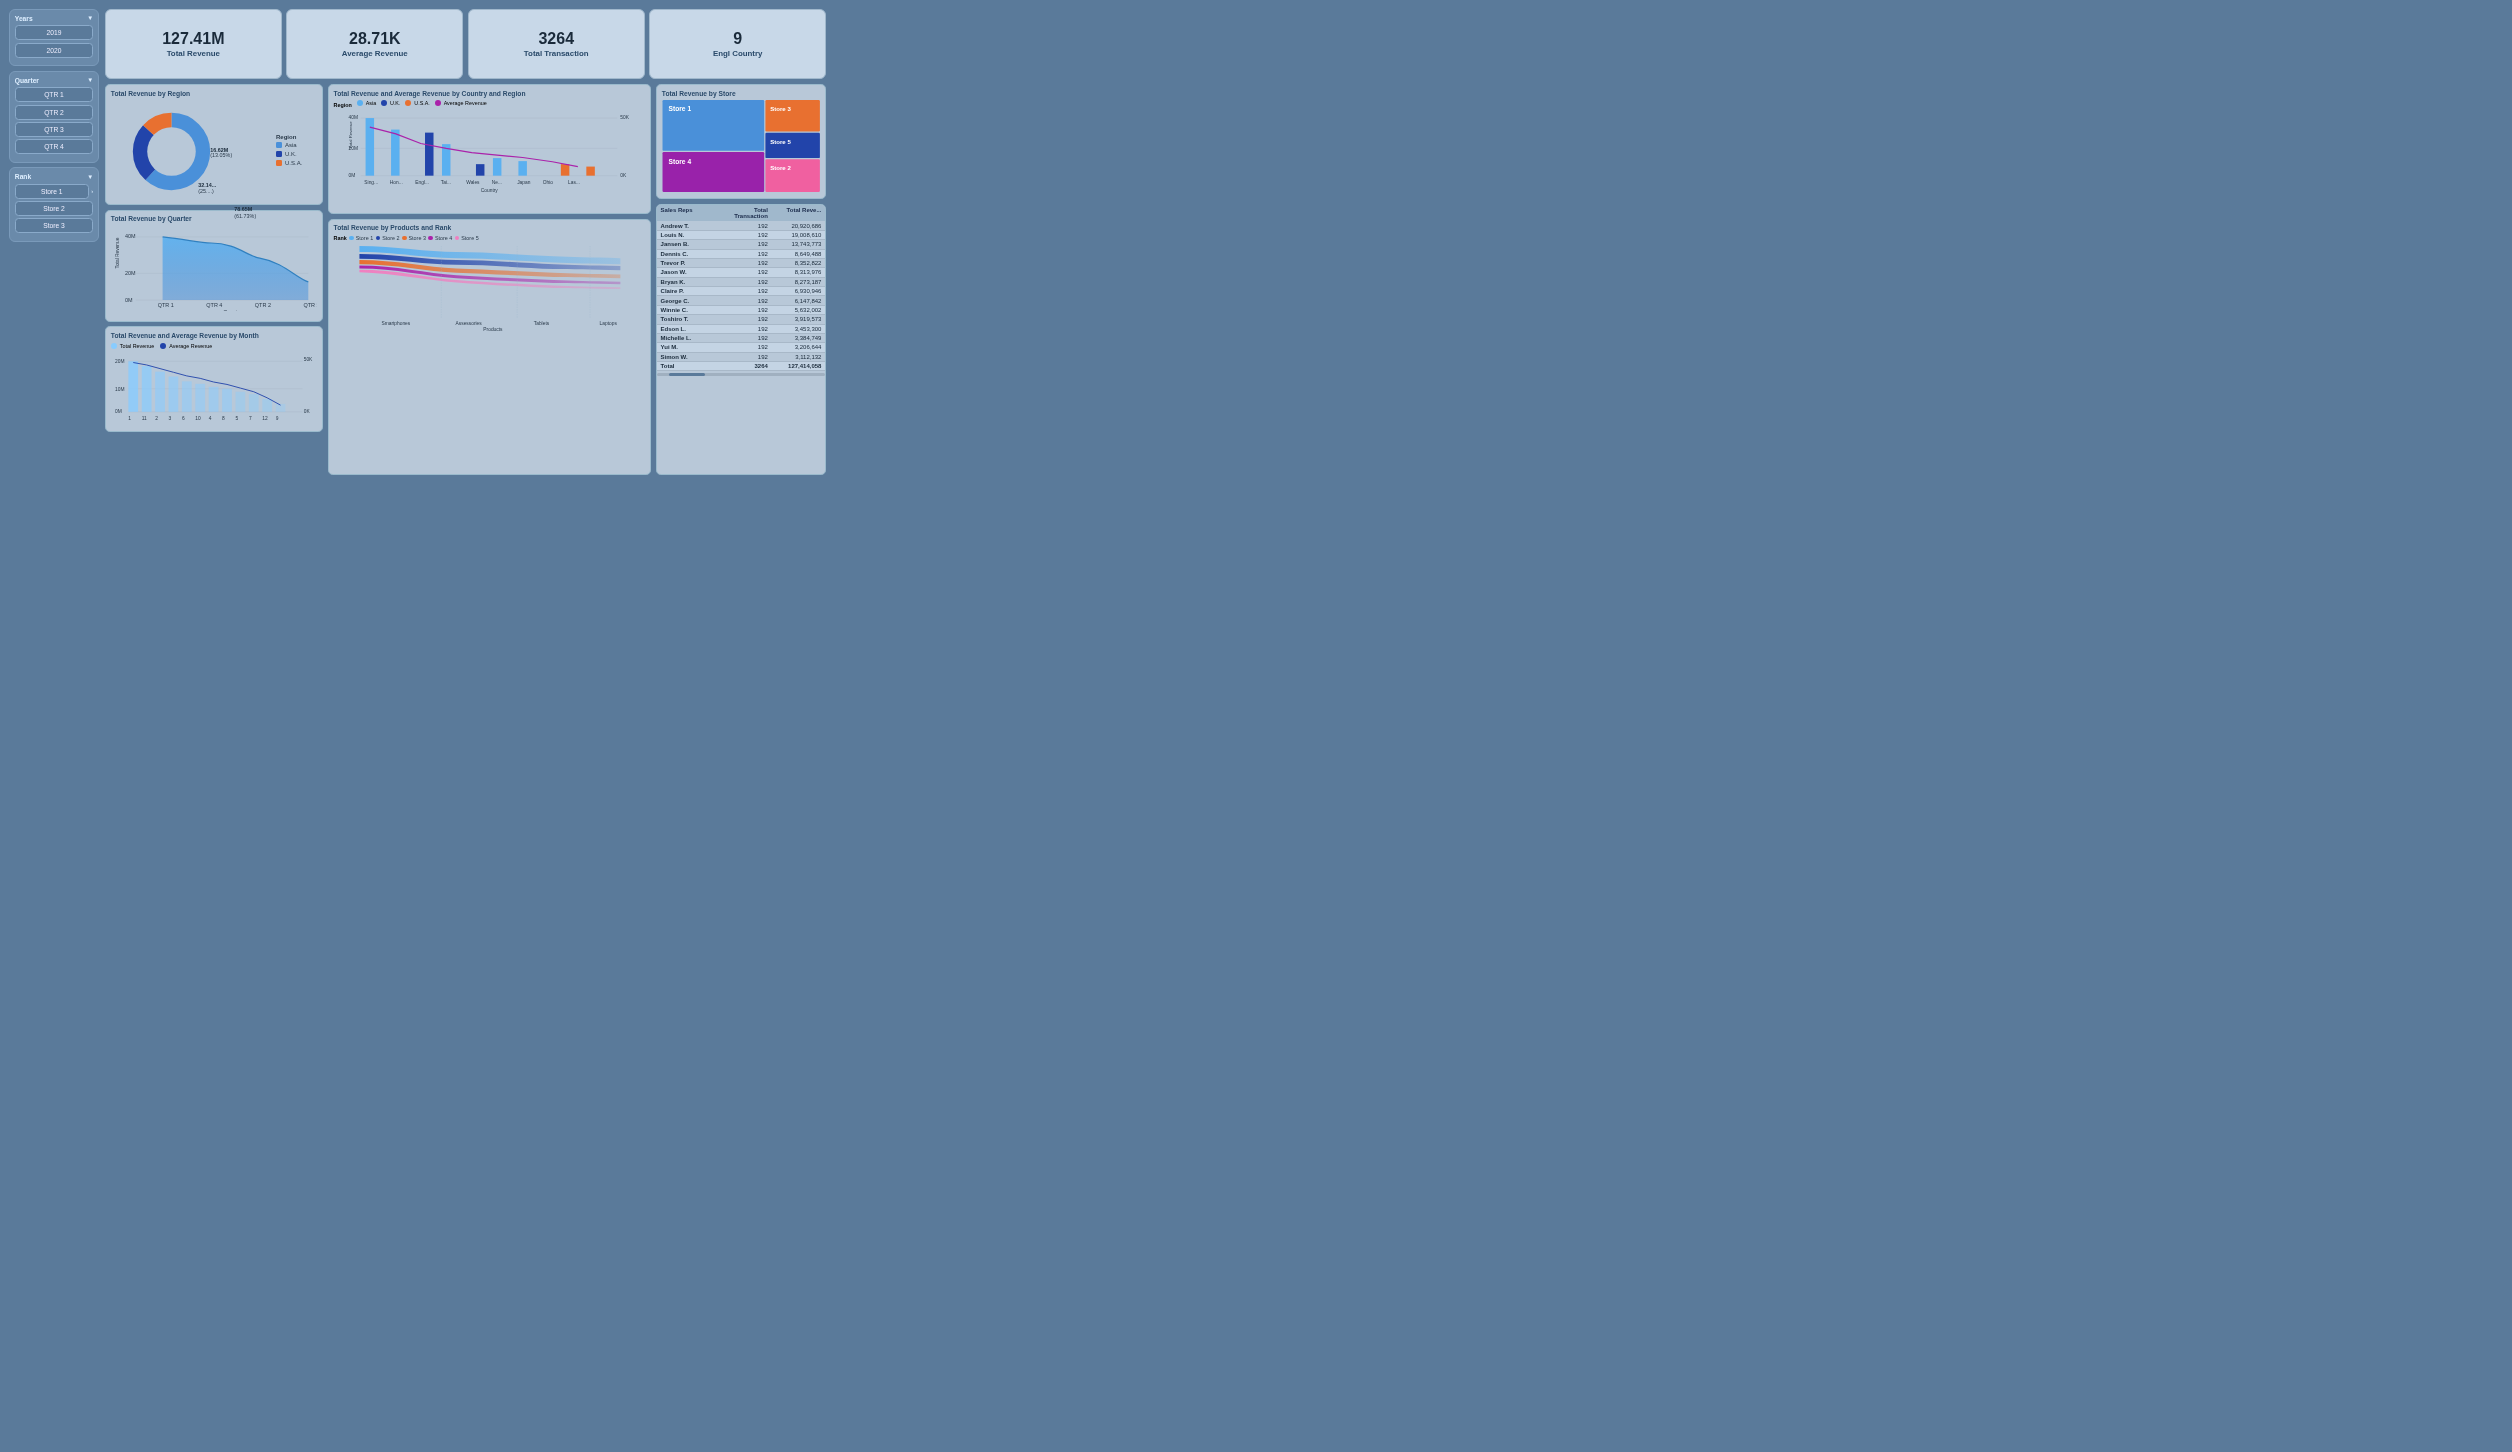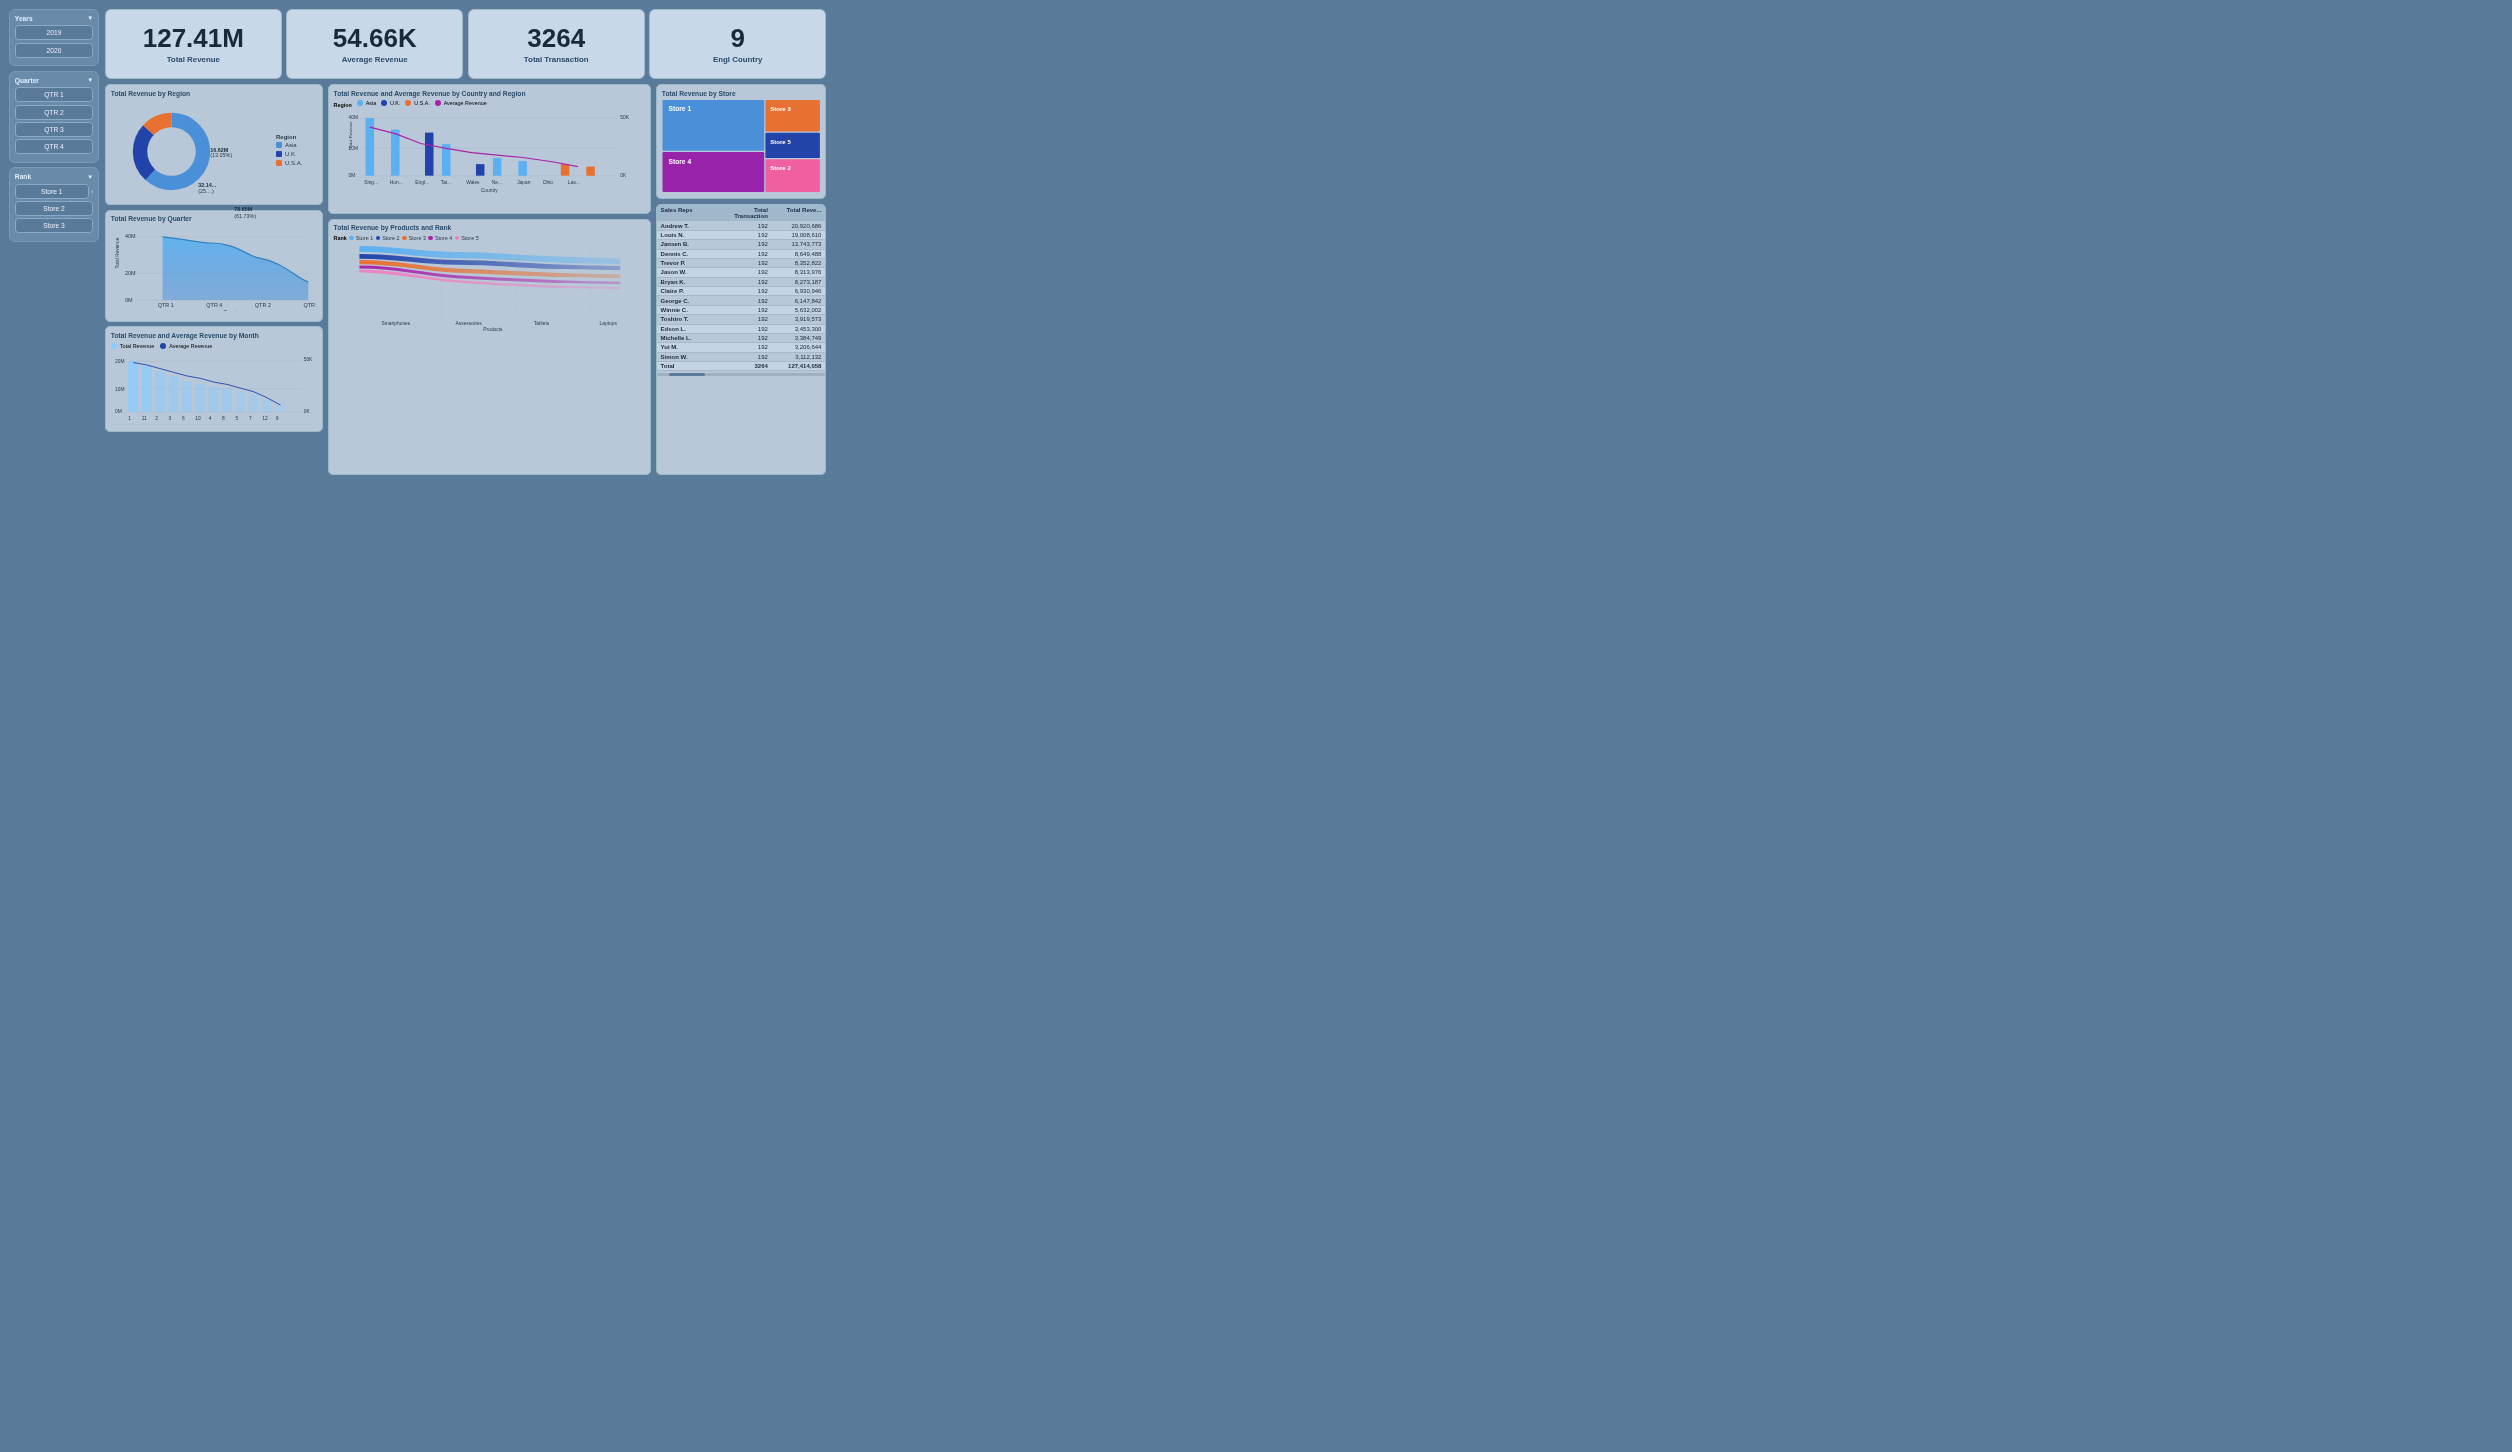--- a/index.html
+++ b/index.html
@@ -69,21 +69,21 @@
       flex: 1;
       background: #c8d8e8;
       border-radius: 6px;
       display: flex;
       flex-direction: column;
       justify-content: center;
       align-items: center;
       border: 1.2px solid #a0b8cc;
     }
     .kpi-value {
-      font-size: 26px;
+      font-size: 16px;
       font-weight: 900;
       color: #1a2a3a;
       line-height: 1.1;
     }
     .kpi-label {
       font-size: 7.9px;
       font-weight: bold;
       color: #2a4a6a;
       margin-top: 2.4px;
     }
@@ -226,21 +226,21 @@
   </div>
 
   <div class="main-content">
 
     <div class="kpi-row">
       <div class="kpi-card">
         <div class="kpi-value">127.41M</div>
         <div class="kpi-label">Total Revenue</div>
       </div>
       <div class="kpi-card">
-        <div class="kpi-value">54.66K</div>
+        <div class="kpi-value">28.71K</div>
         <div class="kpi-label">Average Revenue</div>
       </div>
       <div class="kpi-card">
         <div class="kpi-value">3264</div>
         <div class="kpi-label">Total Transaction</div>
       </div>
       <div class="kpi-card">
         <div class="kpi-value">9</div>
         <div class="kpi-label">Engl Country</div>
       </div>

